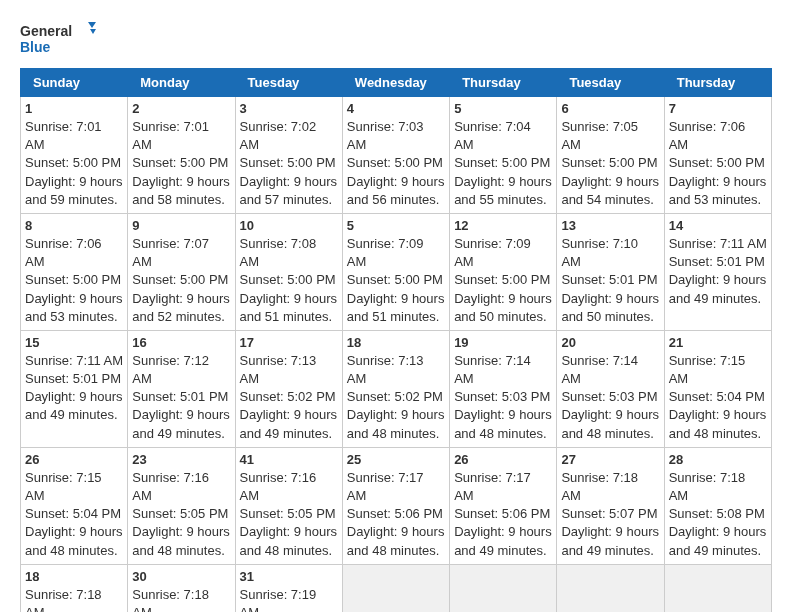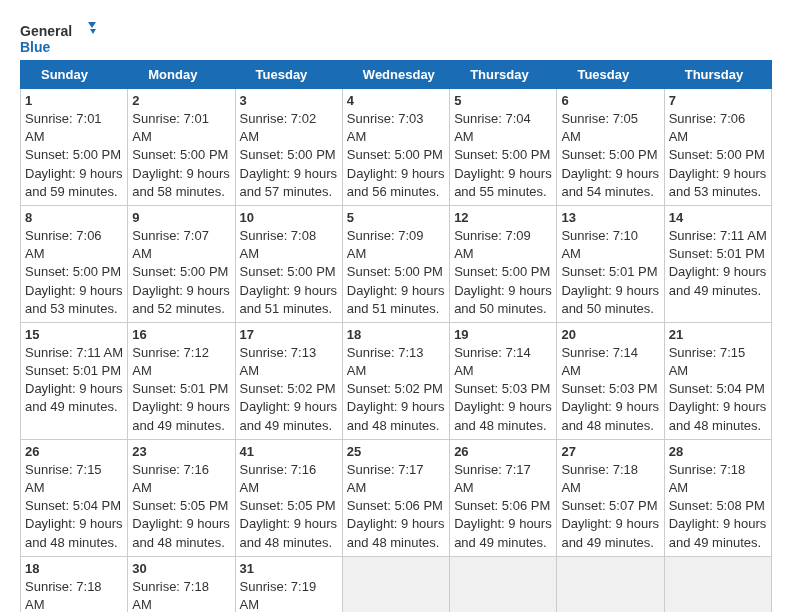--- a/index.html
+++ b/index.html
@@ -7,21 +7,21 @@
       font-family: Arial, sans-serif;
       background: #fff;
       width: 792px;
       min-height: 612px;
       padding: 20px;
     }
     .header {
       display: flex;
       align-items: flex-start;
       justify-content: space-between;
-      margin-bottom: 0;
+      margin-bottom: 8px;
     }
     .logo {
       display: flex;
       align-items: center;
       gap: 4px;
     }
     .title-area {
       text-align: right;
     }
     .calendar-title {
@@ -37,21 +37,21 @@
     table {
       width: 100%;
       border-collapse: collapse;
       table-layout: fixed;
     }
     th {
       background-color: #1a6cb5;
       color: #fff;
       font-size: 13px;
       font-weight: bold;
-      padding: 6px 20px;
+      padding: 6px 12px;
       text-align: left;
       border: 1px solid #1a6cb5;
     }
     td {
       border: 1px solid #ccc;
       vertical-align: top;
       padding: 4px 4px;
       font-size: 10px;
       color: #333;
       height: 80px;

